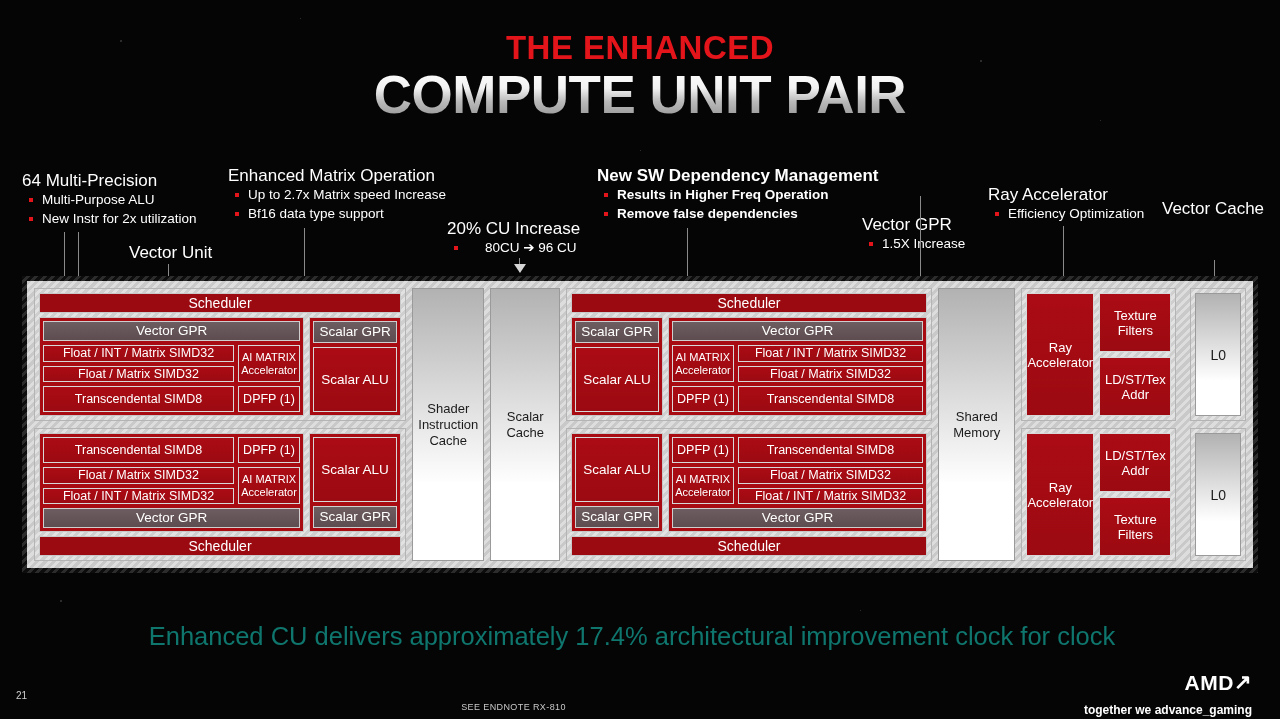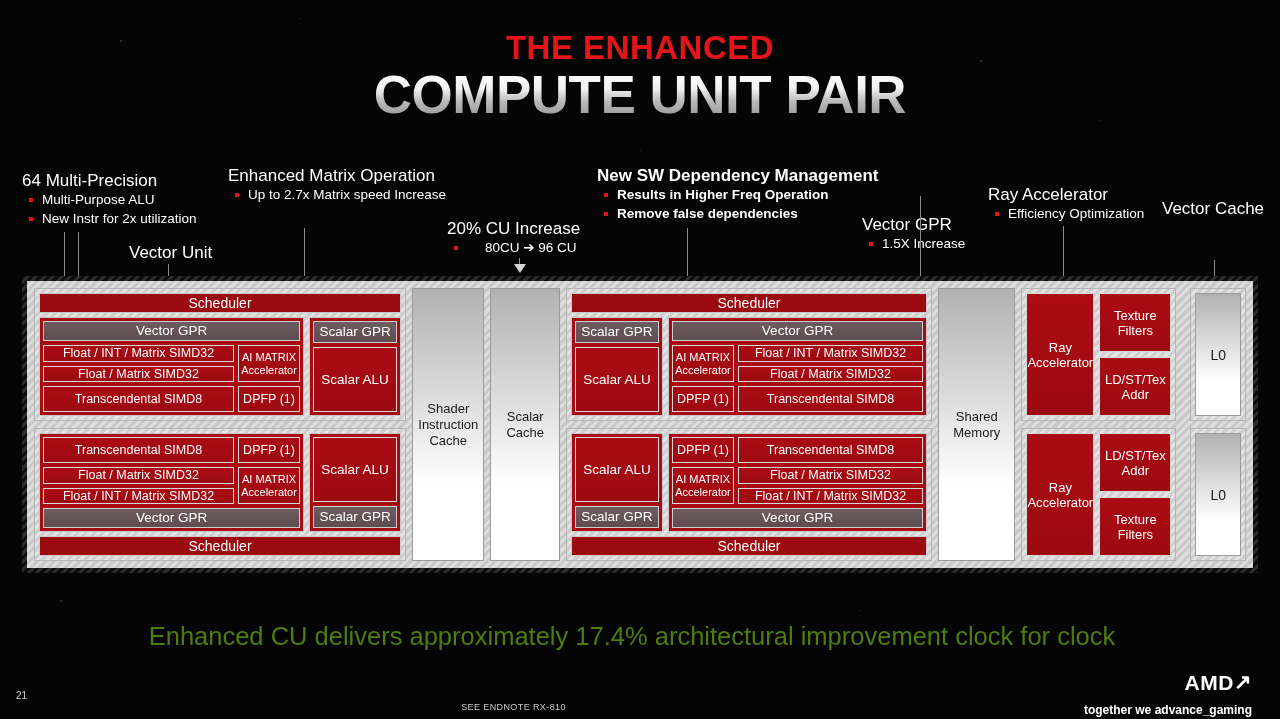--- a/index.html
+++ b/index.html
@@ -86,21 +86,21 @@
   .dpfp { width:62px; font-size:12.5px; }
 
   
   .side-col { display:flex; flex-direction:column; gap:7px; }
   .side-half { background:
       repeating-linear-gradient(135deg,#cfcfcf 0 3px,#e2e2e2 3px 6px);
       border:1px solid #b4b4b4; padding:4px; display:flex; gap:5px; }
 
   
   .caption { position:absolute; left:0; top:622px; width:1264px; text-align:center;
-             font-size:25.5px; color:#4d7c0f; }
+             font-size:25.5px; color:#0f766e; }
 
   
   .pageno { position:absolute; left:16px; top:690px; font-size:10px; color:#cfcfcf; }
   .endnote { position:absolute; left:0; top:702px; width:1027px; text-align:center;
              font-size:9px; letter-spacing:.4px; color:#c8c8c8; }
   .logo { position:absolute; right:28px; top:672px; text-align:right; }
   .logo .amd { font-size:21px; font-weight:bold; letter-spacing:.5px; line-height:21px; }
   .logo .tag { font-size:12px; font-weight:bold; line-height:14px; margin-top:10px; }
   .arrow-glyph { display:inline-block; transform:translateY(-1px); }
 </style>
@@ -135,20 +135,21 @@
 <div class="anno" style="left:129px;top:243px;">
   <div class="hd">Vector Unit</div>
 </div>
 <div class="ll llv" style="left:168px;top:264px;height:70px;"></div>
 <div class="dot" style="left:166px;top:332px;"></div>
 
 <div class="anno" style="left:228px;top:166px;">
   <div class="hd">Enhanced Matrix Operation</div>
   <ul>
     <li>Up to 2.7x Matrix speed Increase</li>
+    <li>Bf16 data type support</li>
   </ul>
 </div>
 <div class="ll llv" style="left:304px;top:228px;height:122px;"></div>
 <div class="dot" style="left:302px;top:348px;"></div>
 
 <div class="anno" style="left:447px;top:219px;">
   <div class="hd">20% CU Increase</div>
   <ul>
     <li style="padding-left:38px;">80CU ➔ 96 CU</li>
   </ul>

